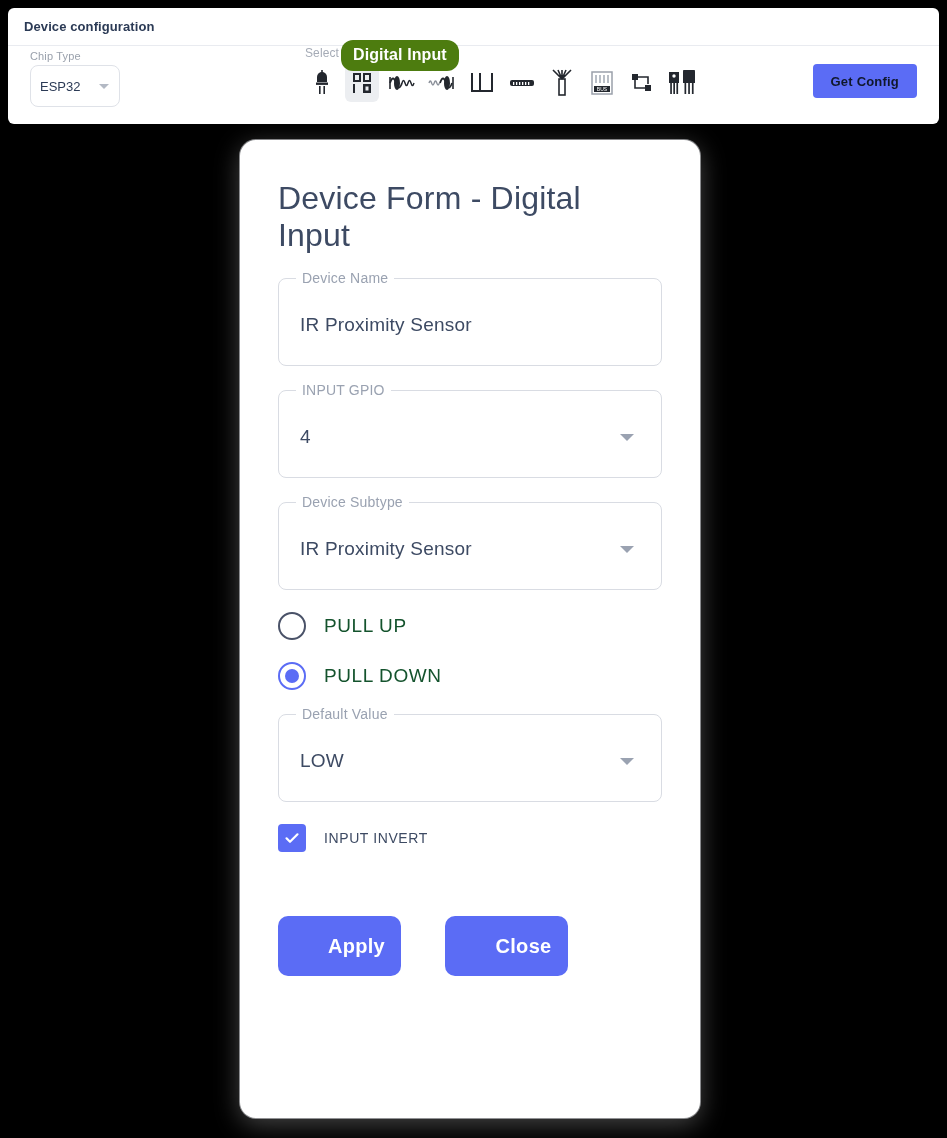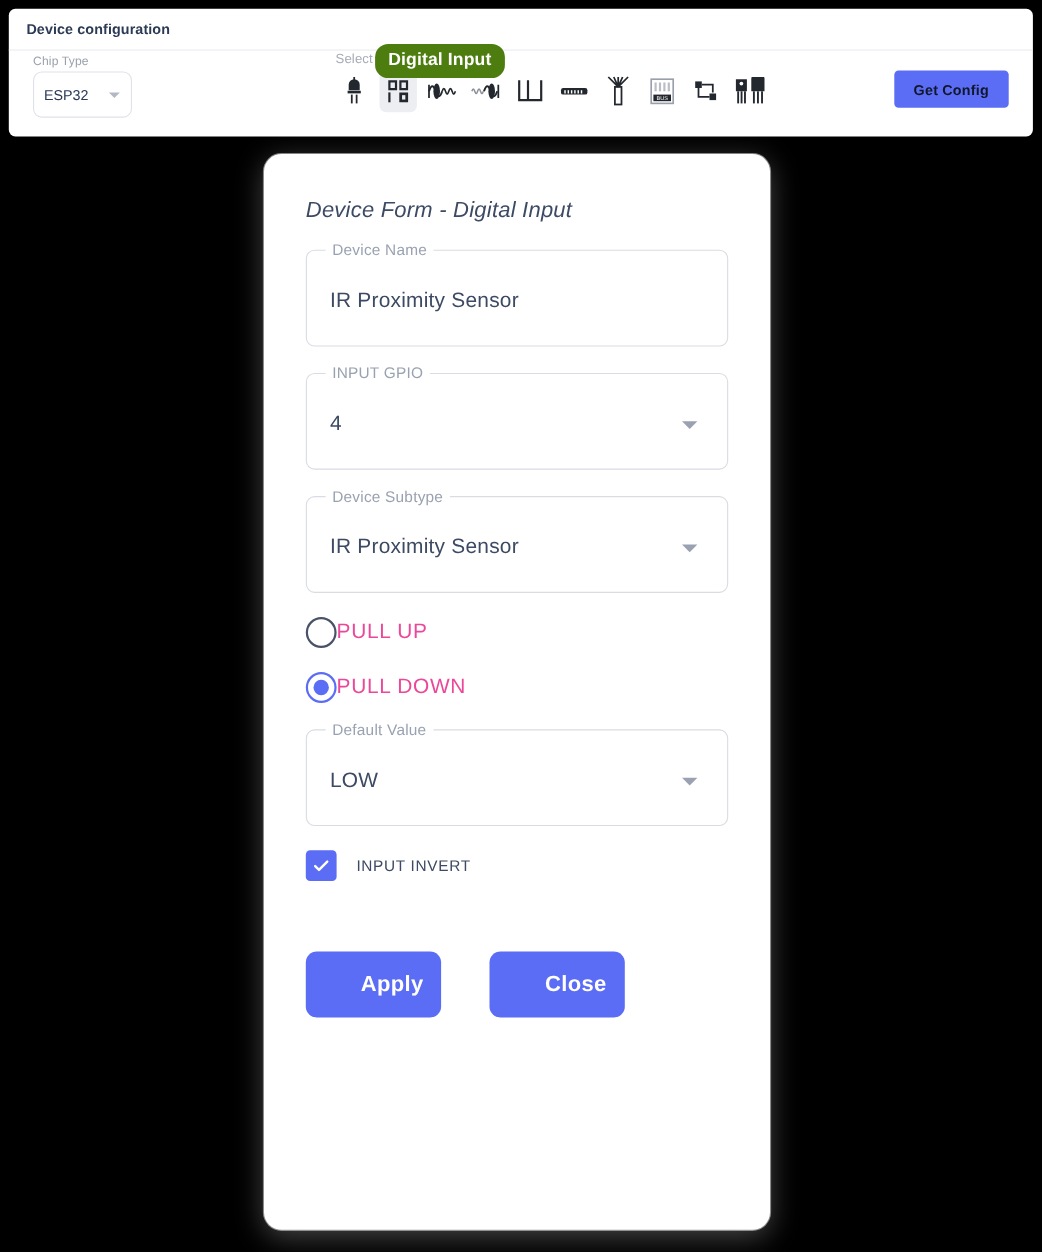--- a/index.html
+++ b/index.html
@@ -130,24 +130,23 @@
     left: 240px; top: 140px;
     width: 460px; height: 978px;
     background: #ffffff;
     border-radius: 16px;
     box-shadow: 0 6px 26px rgba(255,255,255,0.28), 0 0 0 1px rgba(220,222,228,0.55);
     padding: 0 38px;
     overflow: hidden;
   }
   .dialog-title {
     margin-top: 40px;
-    font-size: 20px;
+    font-size: 32px;
     color: #3d4a63;
     letter-spacing: .2px;
-    font-style: italic;
   }
 
   
   .field {
     position: relative;
     margin-top: 24px;
     height: 88px;
   }
   .field-outline {
     position: absolute; inset: 0;
@@ -200,22 +199,23 @@
     box-sizing: border-box;
     display: flex; align-items: center; justify-content: center;
     flex: 0 0 auto;
   }
   .radio-outer.checked { border-color: #5b6cf5; border-width: 2px; }
   .radio-dot {
     width: 14px; height: 14px; border-radius: 50%;
     background: #5b6cf5;
   }
   .radio-label {
+    margin-left: 18px;
     font-size: 19px;
-    color: #ec4899;
+    color: #14532d;
     letter-spacing: .6px;
   }
 
   
   .check-row {
     display: flex; align-items: center;
     margin-top: 22px;
     cursor: pointer;
   }
   .checkbox {

